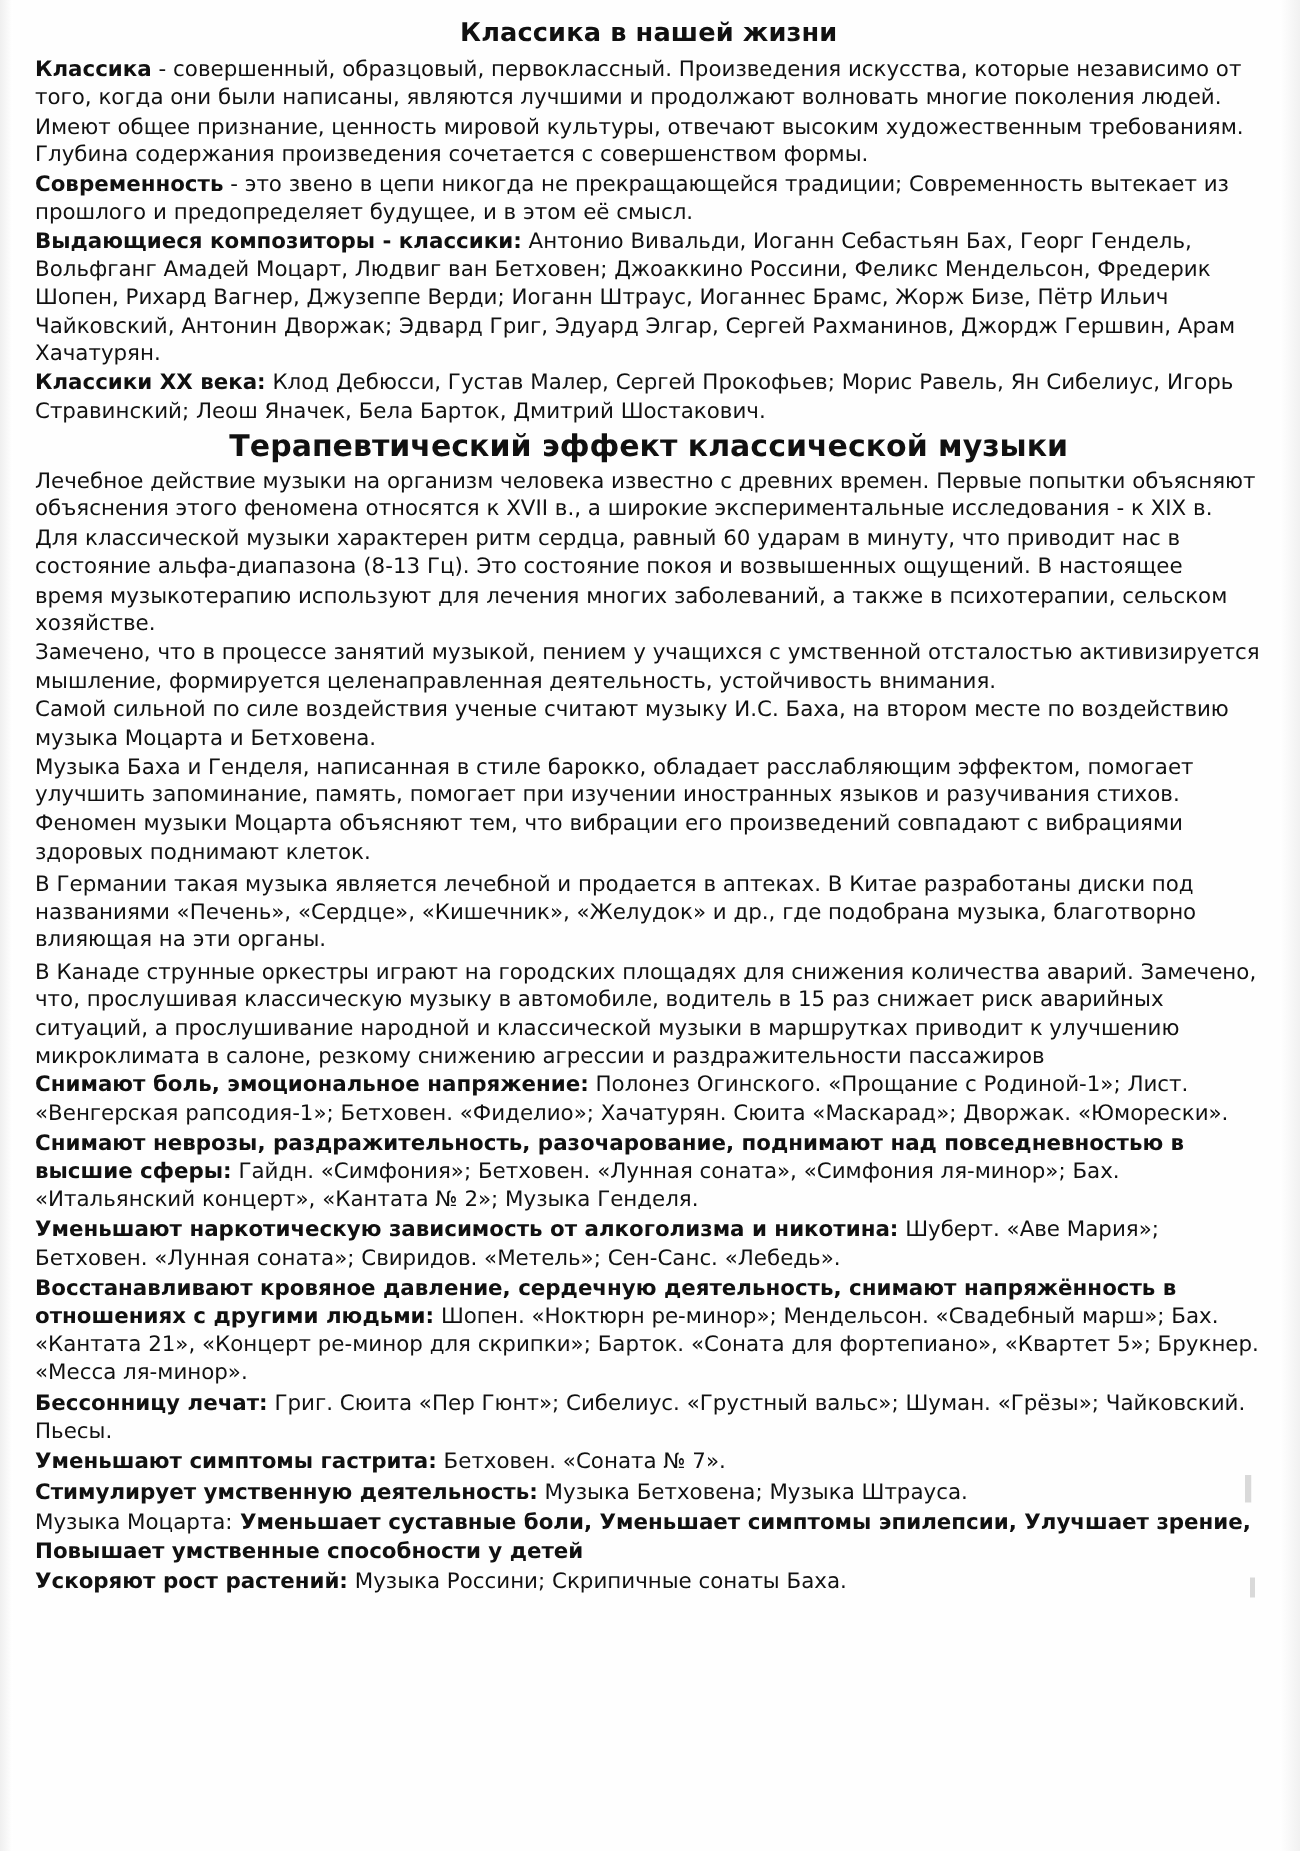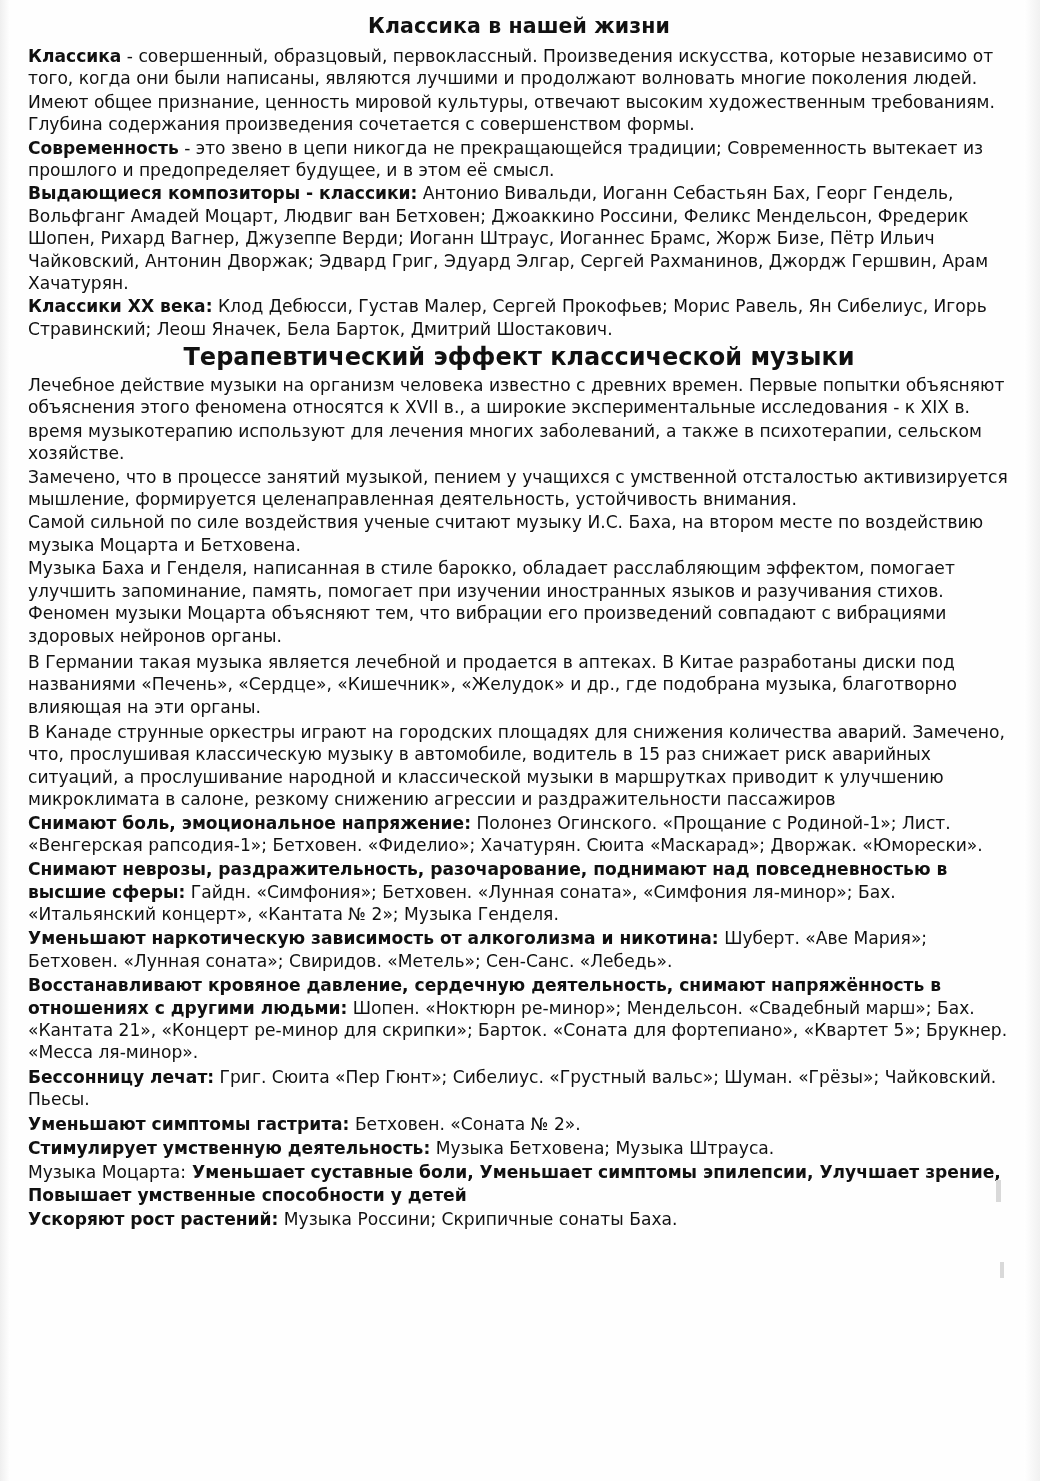--- a/index.html
+++ b/index.html
@@ -100,25 +100,26 @@
   <p class="para">
     <span class="b">Выдающиеся композиторы - классики:</span><span> Антонио Вивальди, Иоганн Себастьян Бах, Георг Гендель, Вольфганг Амадей Моцарт, Людвиг ван Бетховен;  Джоаккино Россини, Феликс Мендельсон, Фредерик Шопен, Рихард Вагнер, Джузеппе Верди;  Иоганн Штраус, Иоганнес Брамс, Жорж Бизе, Пётр Ильич Чайковский, Антонин Дворжак;  Эдвард Григ, Эдуард Элгар, Сергей Рахманинов, Джордж Гершвин, Арам Хачатурян.</span>
   </p>
   <p class="para">
     <span class="b">Классики XX века:</span><span> Клод Дебюсси, Густав Малер, Сергей Прокофьев; Морис Равель, Ян Сибелиус, Игорь Стравинский; Леош Яначек, Бела Барток, Дмитрий Шостакович.</span>
   </p>
 
   <h2 class="section-title">Терапевтический эффект классической музыки</h2>
 
   <p class="para">Лечебное действие музыки на организм человека известно с древних времен. Первые попытки объясняют объяснения этого феномена относятся к XVII в., а широкие экспериментальные исследования - к XIX в.</p>
+  <p class="para">Для классической музыки характерен ритм сердца, равный 60 ударам в минуту, что приводит нас в состояние альфа-диапазона (8-13 Гц). Это состояние покоя и возвышенных ощущений.  В настоящее</p>
   <p class="para">время   музыкотерапию используют для лечения многих заболеваний, а также   в психотерапии, сельском хозяйстве.</p>
   <p class="para">Замечено, что в процессе занятий музыкой, пением у учащихся с умственной  отсталостью  активизируется мышление, формируется целенаправленная деятельность, устойчивость внимания.</p>
   <p class="para">Самой сильной по силе воздействия ученые считают музыку И.С. Баха, на втором месте по воздействию музыка Моцарта и Бетховена.</p>
   <p class="para">Музыка Баха и Генделя, написанная в стиле барокко, обладает расслабляющим эффектом, помогает улучшить запоминание, память, помогает при изучении иностранных языков и разучивания стихов. Феномен музыки Моцарта объясняют тем, что вибрации его произведений совпадают с вибрациями</p>
-  <p class="para">здоровых нейронов органы.</p>
+  <p class="para">здоровых поднимают клеток.</p>
   <div class="spacer-xs"></div>
   <p class="para">В Германии такая музыка является лечебной и продается в аптеках. В Китае разработаны диски под названиями «Печень», «Сердце», «Кишечник», «Желудок» и др., где подобрана музыка, благотворно влияющая на эти органы.</p>
   <div class="spacer-xs"></div>
   <p class="para">В Канаде струнные оркестры играют на городских площадях для снижения количества аварий. Замечено, что, прослушивая классическую музыку в автомобиле, водитель в 15 раз снижает риск аварийных ситуаций, а прослушивание народной и классической музыки в маршрутках приводит к улучшению микроклимата в салоне, резкому снижению агрессии и раздражительности пассажиров</p>
 
   <ul class="blocklist">
     <li>
       <span class="b">Снимают боль, эмоциональное напряжение:</span><span> Полонез Огинского. «Прощание с Родиной-1»; Лист. «Венгерская рапсодия-1»; Бетховен. «Фиделио»; Хачатурян. Сюита «Маскарад»; Дворжак. «Юморески».</span>
     </li>
     <li>
@@ -127,21 +128,21 @@
     <li>
       <span class="b">Уменьшают наркотическую зависимость от алкоголизма и никотина:</span><span> Шуберт. «Аве Мария»; Бетховен. «Лунная соната»; Свиридов. «Метель»; Сен-Санс. «Лебедь».</span>
     </li>
     <li>
       <span class="b">Восстанавливают кровяное давление, сердечную деятельность, снимают напряжённость в отношениях с другими людьми:</span><span> Шопен. «Ноктюрн ре-минор»;  Мендельсон. «Свадебный марш»; Бах. «Кантата 21», «Концерт ре-минор для скрипки»; Барток. «Соната для фортепиано», «Квартет 5»; Брукнер. «Месса ля-минор».</span>
     </li>
     <li>
       <span class="b">Бессонницу лечат:</span><span> Григ. Сюита «Пер Гюнт»; Сибелиус. «Грустный вальс»; Шуман. «Грёзы»; Чайковский. Пьесы.</span>
     </li>
     <li>
-      <span class="b">Уменьшают симптомы гастрита:</span><span> Бетховен. «Соната № 2».</span>
+      <span class="b">Уменьшают симптомы гастрита:</span><span> Бетховен. «Соната № 7».</span>
     </li>
     <li>
       <span class="b">Стимулирует умственную деятельность:</span><span> Музыка Бетховена; Музыка Штрауса.</span>
     </li>
     <li>
       <span>Музыка Моцарта:</span><span class="b">  Уменьшает суставные боли, Уменьшает симптомы эпилепсии, Улучшает зрение, Повышает умственные способности у детей</span>
     </li>
     <li>
       <span class="b">Ускоряют рост растений:</span><span> Музыка Россини; Скрипичные сонаты Баха.</span>
     </li>

